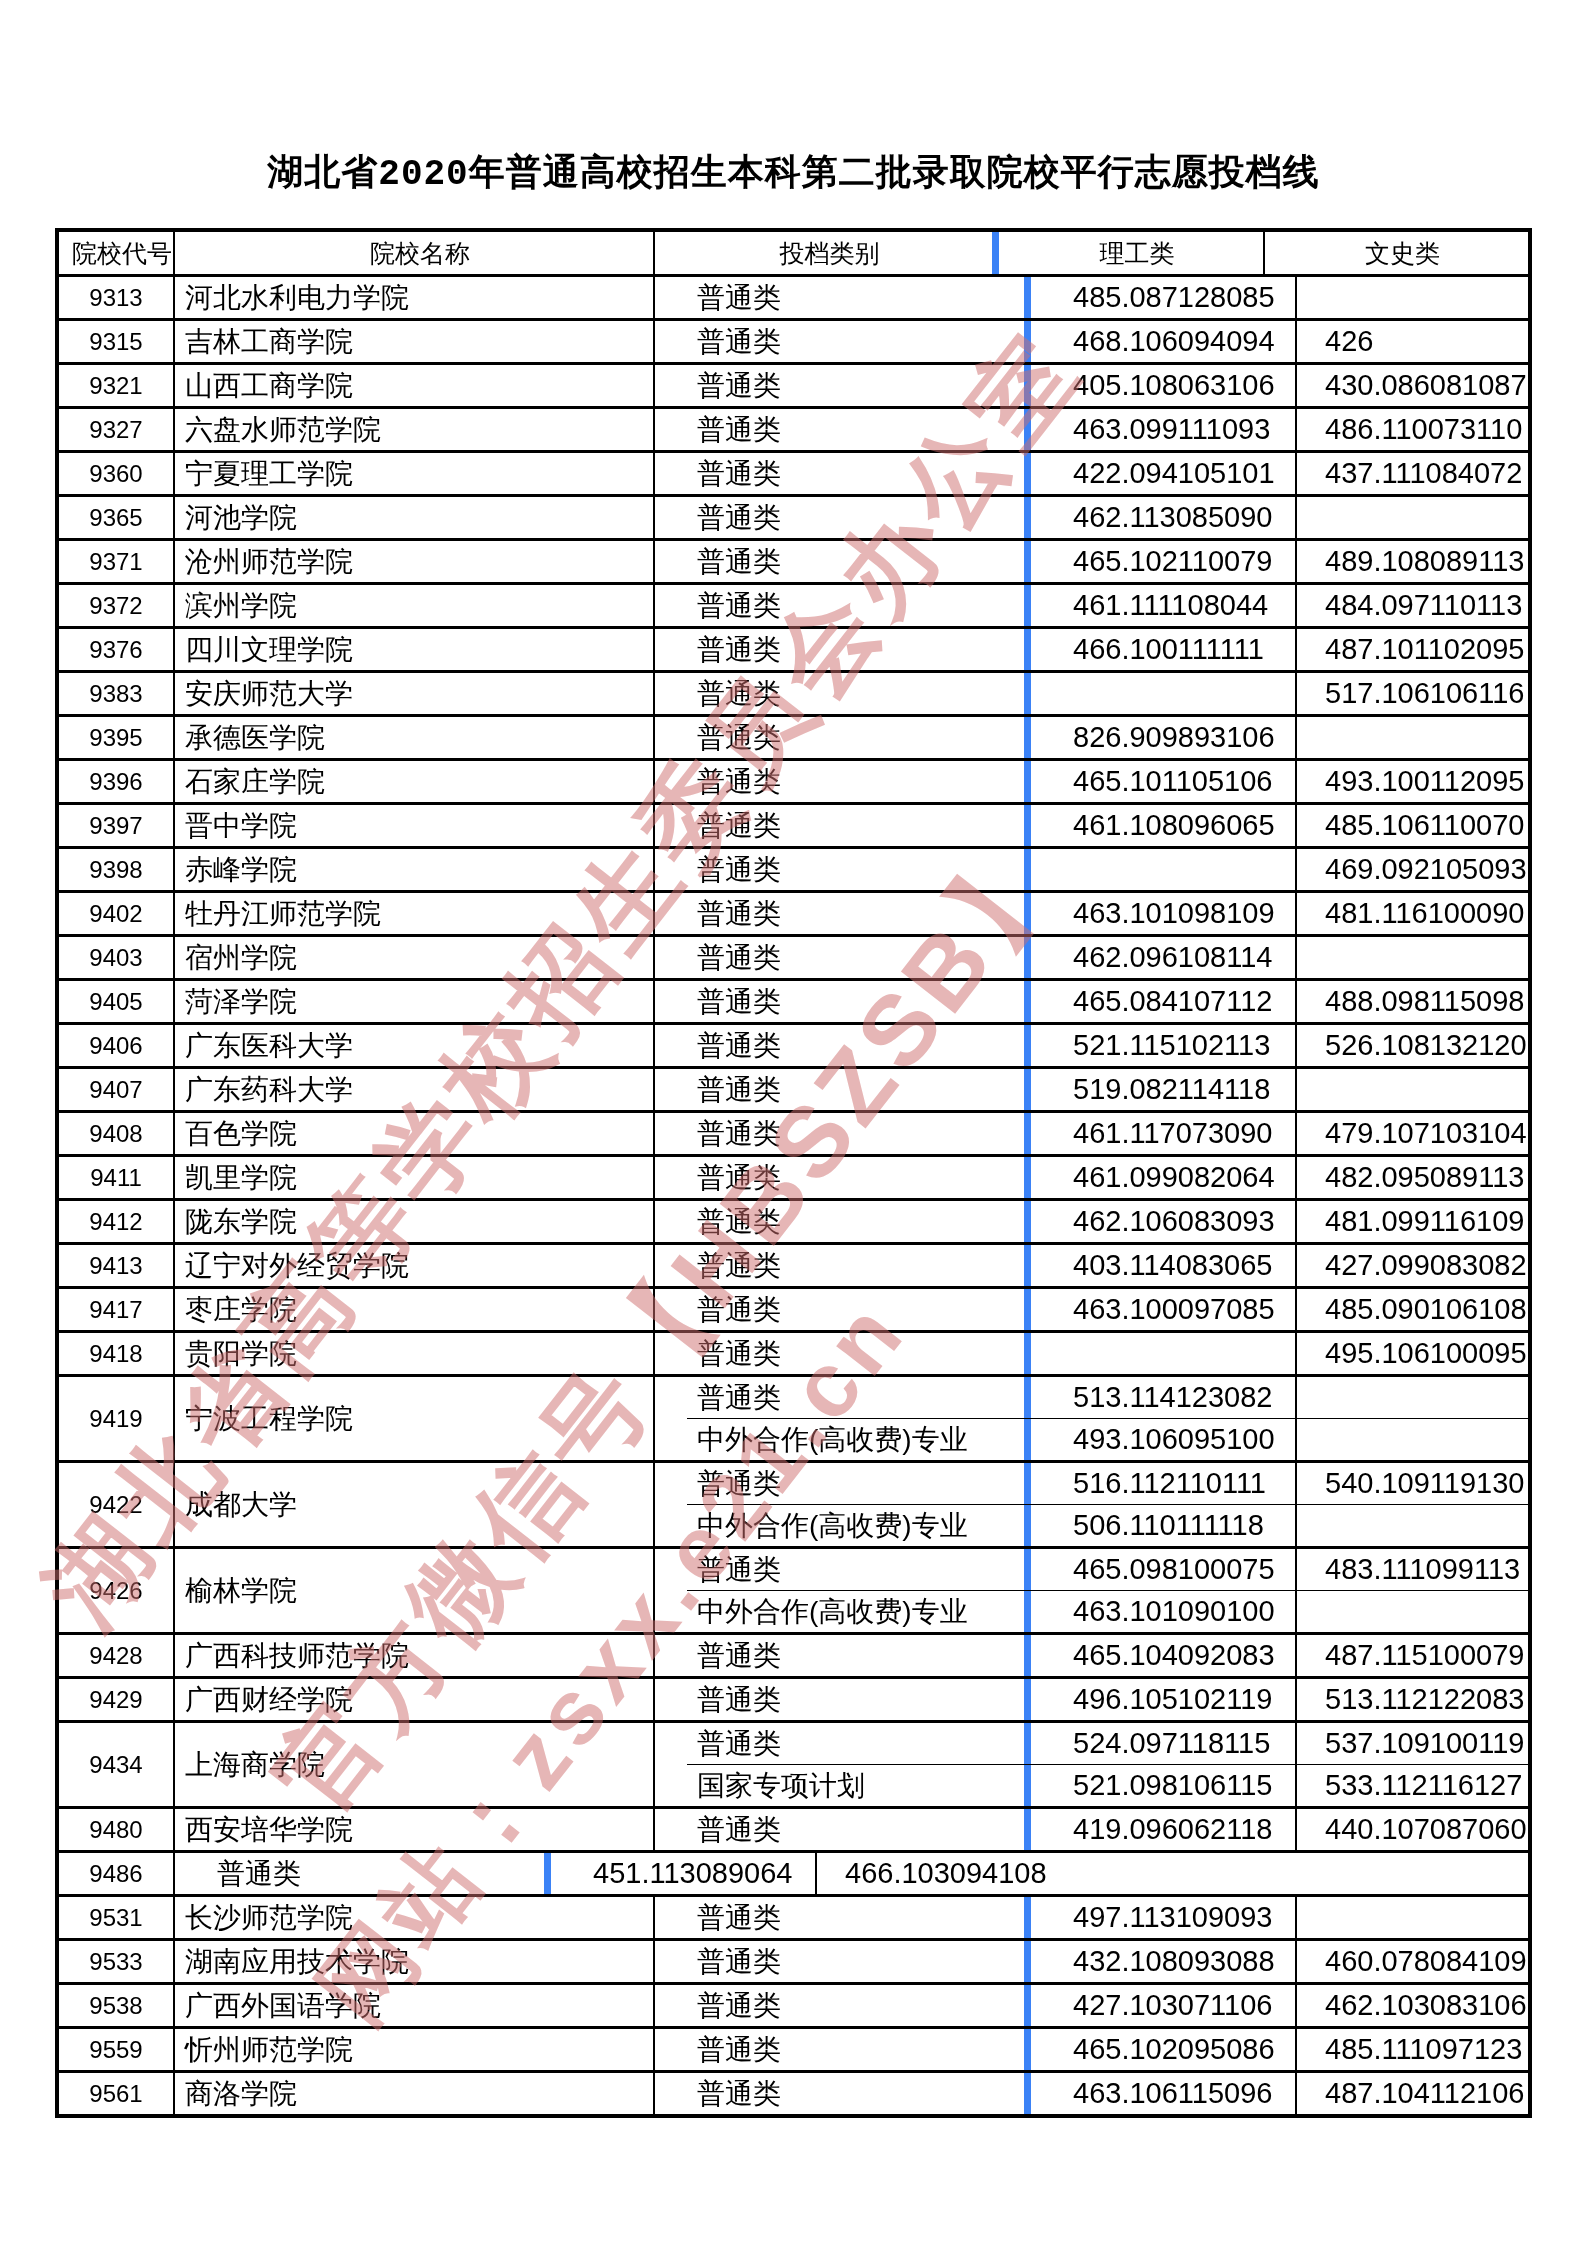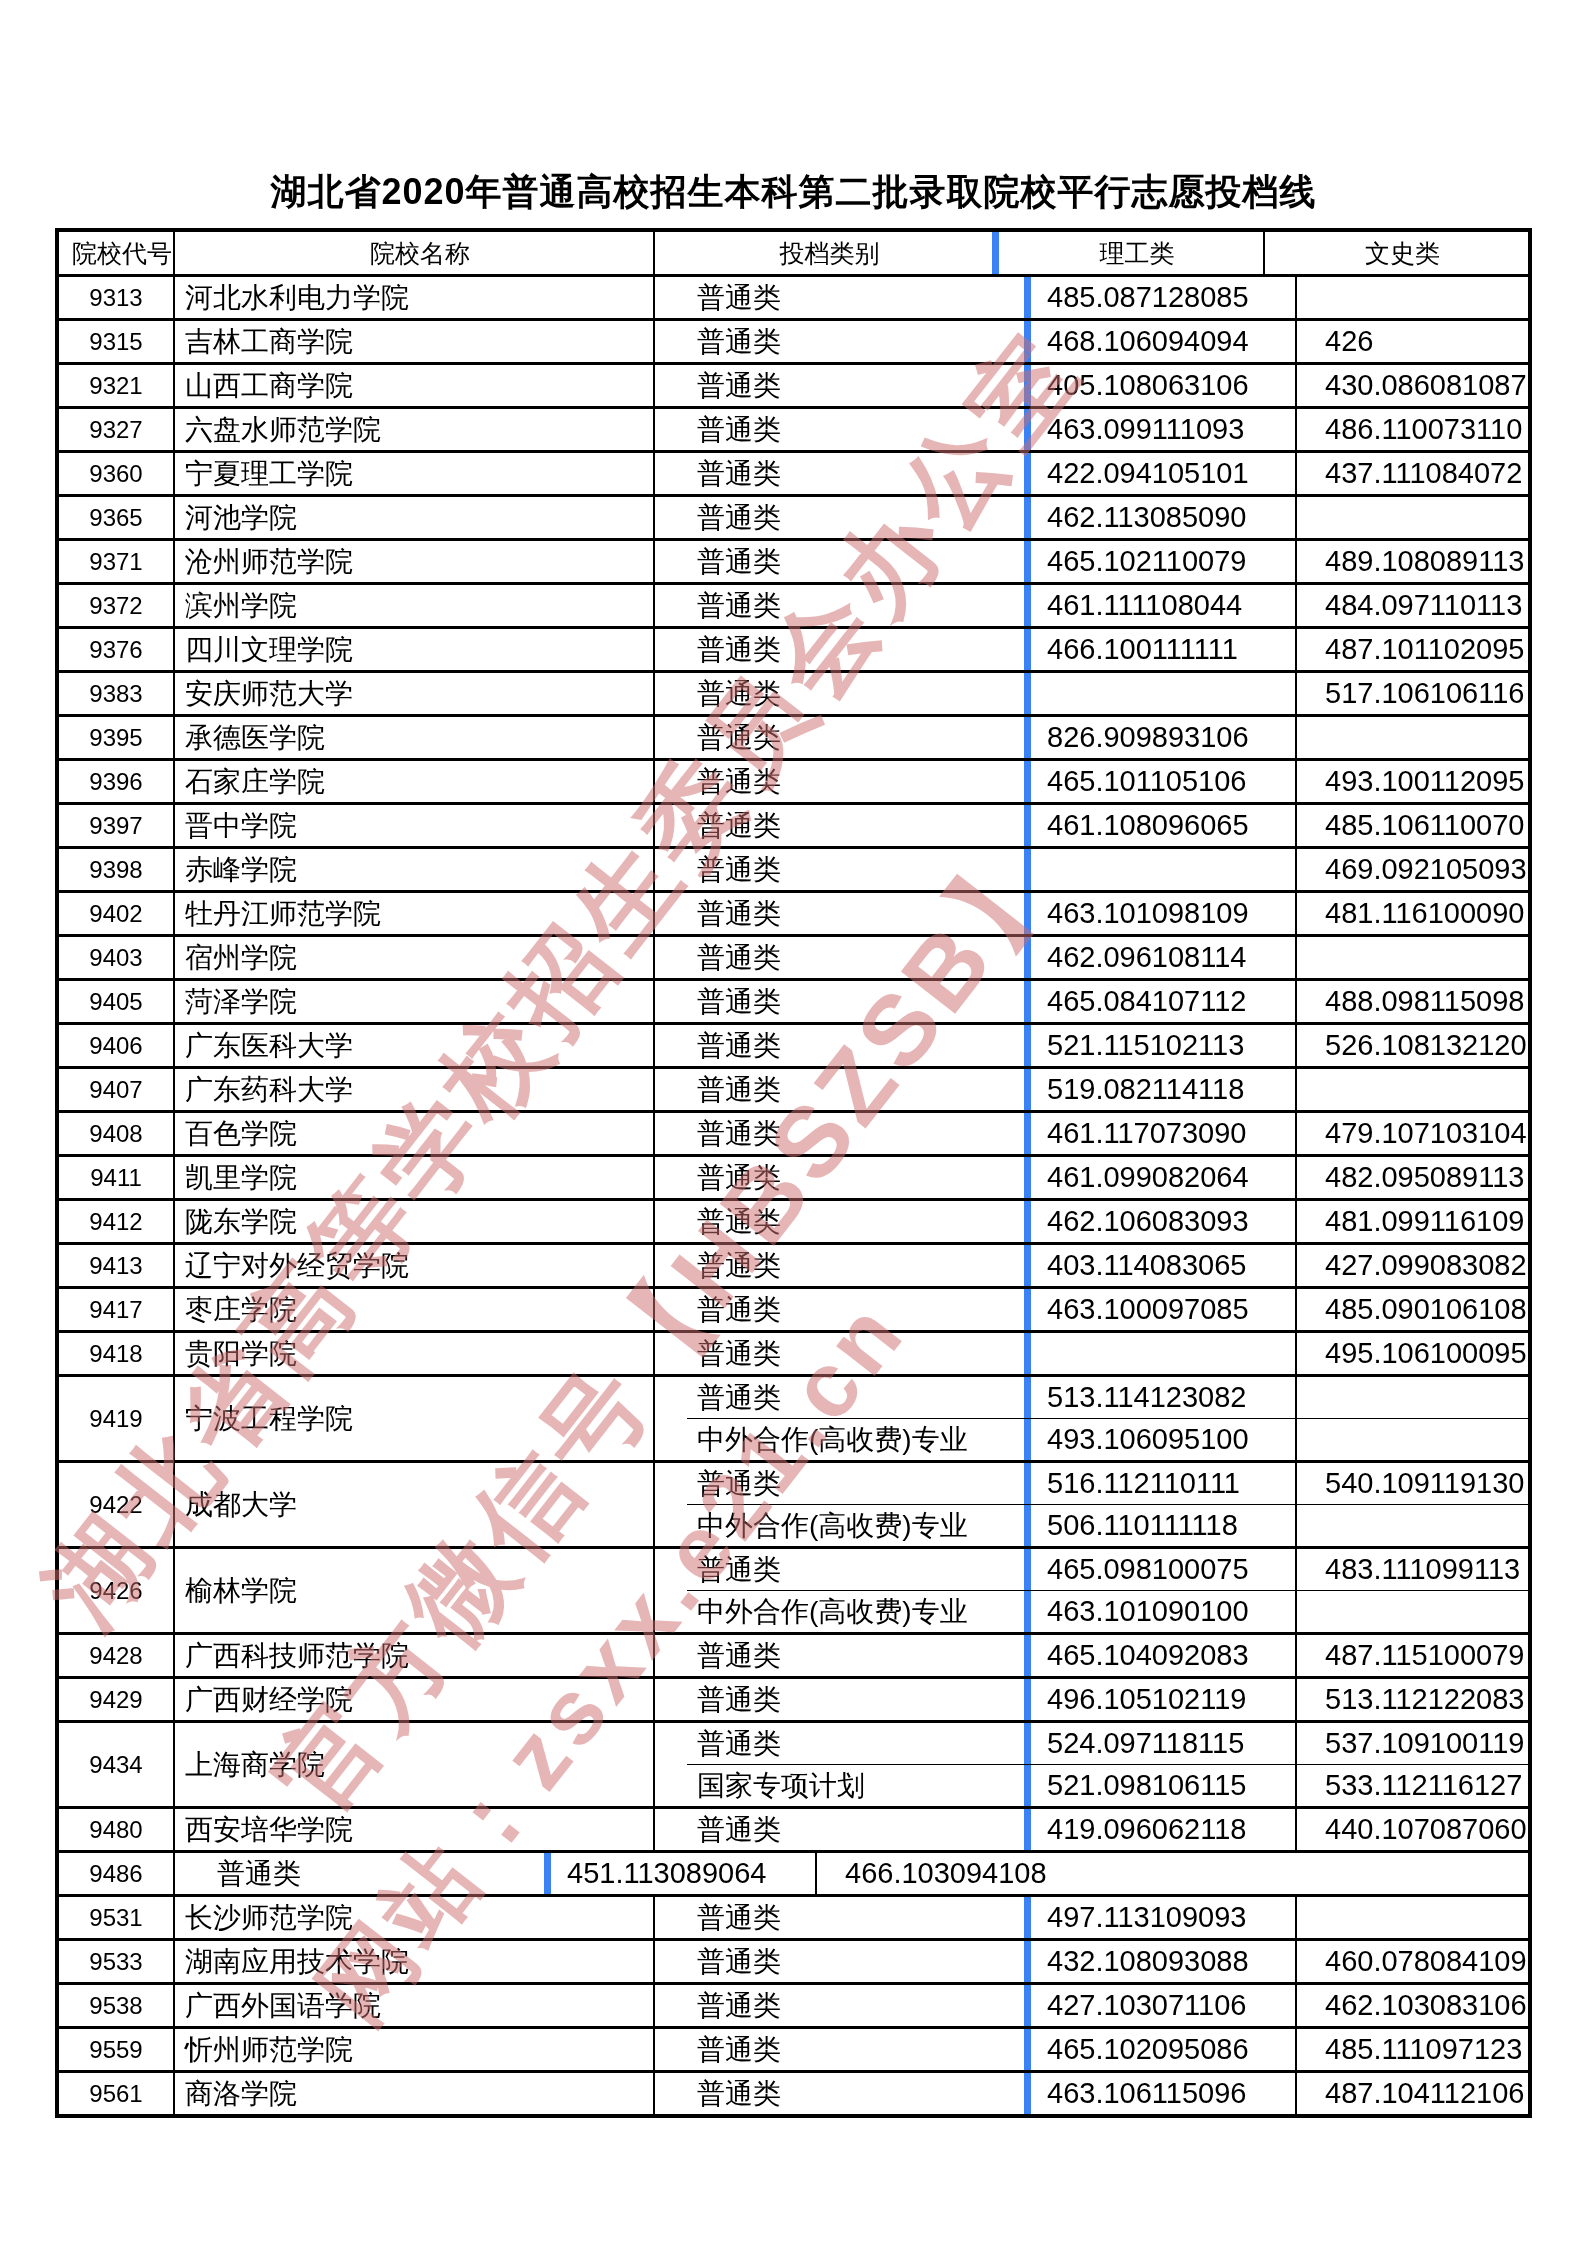--- a/index.html
+++ b/index.html
@@ -2,39 +2,39 @@
 <html><head>
 <meta charset="utf-8">
 <style>
   html,body{margin:0;padding:0;background:#ffffff;}
   body{
     width:1587px;height:2245px;position:relative;overflow:hidden;
     font-family:"Liberation Sans","DejaVu Sans",sans-serif;color:#000;
   }
   .page{position:absolute;inset:0;background:#fff;}
   .doc-title{
-    position:absolute;top:168px;left:0;width:100%;
+    position:absolute;top:148px;left:0;width:100%;
     text-align:center;font-size:36px;font-weight:bold;letter-spacing:1px;
-    font-family:Liberation Sans, sans-serif;
+    font-family:Liberation Mono, monospace;
   }
   
   .grade-table{
     position:absolute;left:55px;top:228px;width:1477px;
     border:4px solid #000;box-sizing:border-box;background:transparent;
   }
   .thead{display:flex;height:42px;border-bottom:3px solid #000;}
   .thead .cell{font-size:25px;justify-content:center;padding-left:12px;}
   .cell{
     display:flex;align-items:center;box-sizing:border-box;
     white-space:nowrap;overflow:hidden;
   }
   .col-code{width:116px;border-right:2px solid #000;justify-content:center;font-size:24px;}
   .col-name{width:480px;border-right:2px solid #000;padding-left:10px;font-size:28px;}
   .col-cat {width:344px;border-right:7px solid #3b82f6;padding-left:10px;font-size:28px;}
-  .col-sci {width:266px;border-right:2px solid #000;padding-left:16px;font-size:29px;}
+  .col-sci {width:266px;border-right:2px solid #000;padding-left:42px;font-size:29px;}
   .col-arts{flex:1;padding-left:28px;font-size:29px;}
   .group{display:flex;}
   .group + .group{border-top:3px solid #000;}
   .entries{flex:1;display:flex;flex-direction:column;margin-left:32px;}
   .entry{display:flex;height:41px;}
   .entry + .entry{border-top:1px solid #000;}
   .group .col-code,.group .col-name{height:auto;}
   
   .watermark{position:absolute;inset:0;pointer-events:none;}
   .wm{

